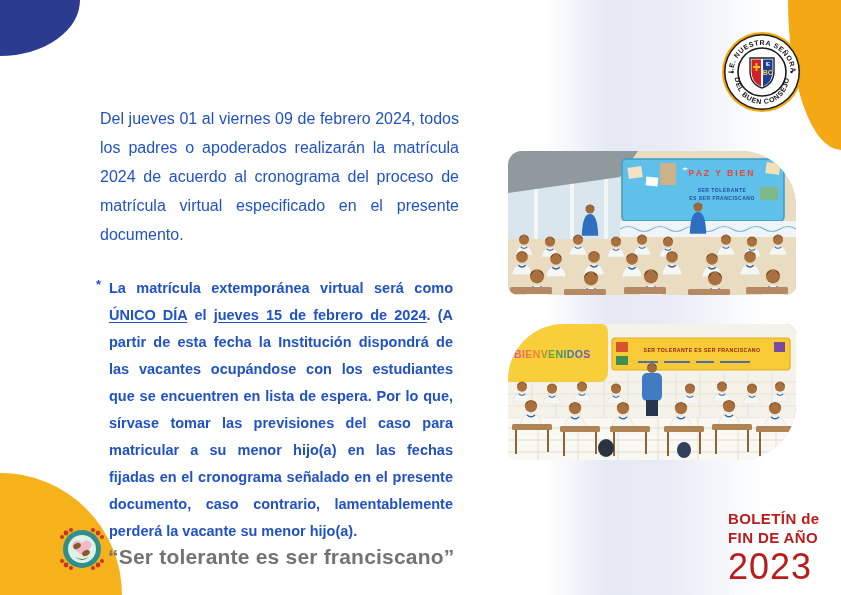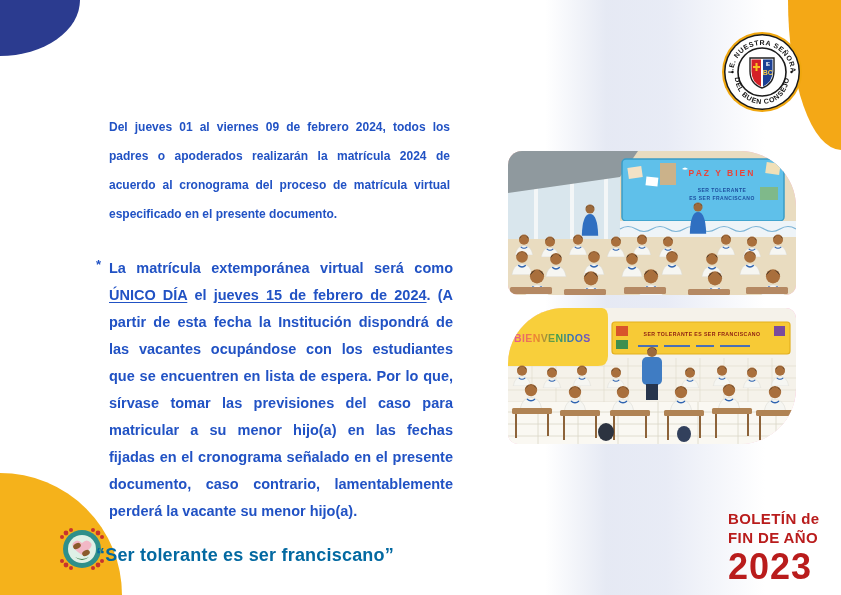--- a/index.html
+++ b/index.html
@@ -14,38 +14,38 @@
   .corner-bl{width:244px;height:244px;left:-122px;bottom:-122px;background:#f5b21b;}
   
   .grad-band{
     position:absolute;top:0;bottom:0;left:545px;width:220px;
     background:linear-gradient(90deg, rgba(225,229,242,0) 0%, rgba(221,226,240,0.75) 28%,
                rgba(228,232,244,0.85) 55%, rgba(240,243,249,0) 100%);
   }
   
   .content{position:absolute;left:96px;top:100px;width:367px;color:#2152c4;}
   .heading{font-size:15.5px;font-weight:bold;font-style:italic;margin:0 0 27px 0;}
-  .para{font-size:12px;line-height:29px;text-align:justify;margin:13px;font-weight:bold;}
+  .para{font-size:16px;line-height:29px;text-align:justify;margin:4px;}
   .bullet{display:flex;margin-top:26px;}
   .bullet .marker{flex:0 0 13px;font-size:13px;font-weight:bold;padding-top:2px;}
   .bullet .btext{font-size:14.5px;font-weight:bold;line-height:27px;text-align:justify;width:344px;}
   .u{text-decoration:underline;text-underline-offset:2px;}
   
   .badge{position:absolute;left:722px;top:32px;width:80px;height:80px;}
   
   .photo{position:absolute;left:508px;width:288px;overflow:hidden;background:#f9a8d4;}
   .photo1{top:151px;height:144px;border-radius:14px 56px 10px 10px;}
-  .photo2{top:308px;height:136px;border-radius:56px 10px 56px 10px;}
+  .photo2{top:324px;height:136px;border-radius:56px 10px 56px 10px;}
   .photo svg{display:block;}
   
   .fr-logo{position:absolute;left:57px;top:524px;width:50px;height:50px;}
-  .quote{position:absolute;left:96px;top:545px;font-size:18px;font-weight:bold;color:#0369a1;letter-spacing:.2px;}
+  .quote{position:absolute;left:108px;top:545px;font-size:21px;font-weight:bold;color:#737373;letter-spacing:.2px;}
   .boletin{position:absolute;left:728px;top:511px;color:#b91c1c;line-height:1;}
   .boletin .l1,.boletin .l2{font-size:15px;font-weight:bold;letter-spacing:.4px;margin:0 0 4px 0;}
-  .boletin .year{font-size:36px;font-weight:bold;letter-spacing:1px;margin-top:3px;}
+  .boletin .year{font-size:36px;font-weight:normal;letter-spacing:1px;margin-top:3px;}
 </style>
 </head>
 <body>
 
 <div class="page">
 
   <div class="corner corner-tl"></div>
   <div class="corner corner-tr"></div>
   <div class="corner corner-bl"></div>
   <div class="grad-band"></div>

